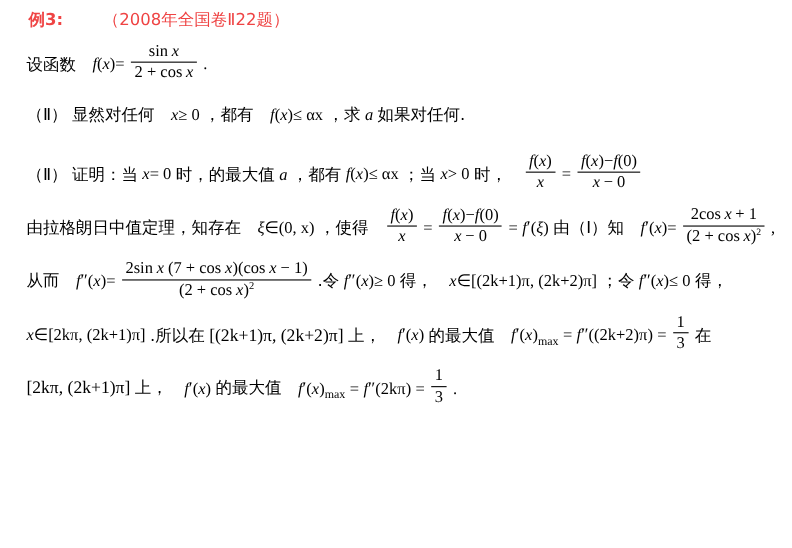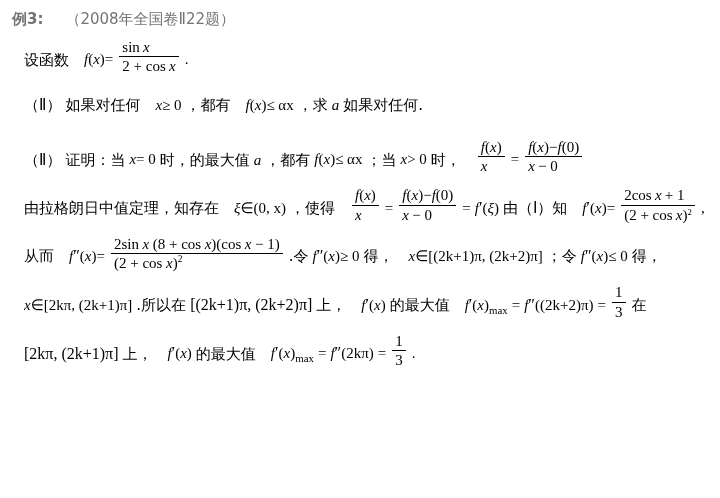--- a/index.html
+++ b/index.html
@@ -41,20 +41,21 @@
   .line {
     display: block;
     white-space: nowrap;
     line-height: 1.1;
   }
 
   
   .frac {
     display: inline-block;
     vertical-align: -0.55em;
+    text-align: center;
     font-size: 13px;
     margin: 0 2px;
   }
   .frac > .num {
     display: block;
     padding: 0 3px;
     border-bottom: 1px solid #000;
     line-height: 1.25;
   }
   .frac > .den {
@@ -62,21 +63,21 @@
     padding: 0 3px;
     line-height: 1.25;
   }
   .frac.big { font-size: 14px; }
 
   
   .sup { font-size: 0.68em; vertical-align: super; font-style: normal; }
   .sub { font-size: 0.68em; vertical-align: sub; font-style: normal; text-align: center; }
   .prime { font-style: normal; font-size: 1em; }
   .r-title { margin: 0 0 0 0; }
-  .red { color: #737373; }
+  .red { color: #ef4444; margin-left: 14px; }
   .indent2 { padding-left: 12px; }
   .spacer-md { height: 10px; }
   .spacer-lg { height: 14px; }
 
   .bold { font-weight: bold; }
   .nb { white-space: nowrap; }
   .gap { display: inline-block; width: 14px; }
   .gap-s { display: inline-block; width: 7px; }
 </style>
 </head>
@@ -105,21 +106,21 @@
     </span>
   </div>
 
   <div class="spacer-md"></div>
 
 
   <div class="spacer-md"></div>
 
   <div class="line indent2">
     <span class="cn">（Ⅱ）</span>
-    <span class="cn">如果对任何</span>
+    <span class="cn">显然对任何</span>
     <span class="gap-s"></span>
     <span class="nb"><span class="mi">x</span><span class="mo">≥ 0</span></span>
     <span class="cn">，都有</span>
     <span class="gap-s"></span>
     <span class="nb"><span class="mi">f</span><span class="mo">(</span><span class="mi">x</span><span class="mo">)</span><span class="mo">≤ αx</span></span>
     <span class="cn">，求</span>
     <span class="mi">a</span>
     <span class="cn">如果对任何.</span>
   </div>
 
@@ -187,21 +188,21 @@
   </div>
 
   <div class="spacer-md"></div>
 
   <div class="line indent2">
     <span class="cn">从而</span>
     <span class="gap-s"></span>
     <span class="nb">
       <span class="mi">f</span><span class="prime">″</span><span class="mo">(</span><span class="mi">x</span><span class="mo">)</span><span class="mo">=</span>
       <span class="frac big">
-        <span class="num"><span class="mo">2sin</span> <span class="mi">x</span> <span class="mo">(8 + cos</span> <span class="mi">x</span><span class="mo">)(cos</span> <span class="mi">x</span> <span class="mo">− 1)</span></span>
+        <span class="num"><span class="mo">2sin</span> <span class="mi">x</span> <span class="mo">(7 + cos</span> <span class="mi">x</span><span class="mo">)(cos</span> <span class="mi">x</span> <span class="mo">− 1)</span></span>
         <span class="den"><span class="mo">(</span><span class="mo">2 + cos</span> <span class="mi">x</span><span class="mo">)</span><span class="sup">2</span></span>
       </span>
     </span>
     <span class="cn">.令</span>
     <span class="nb"><span class="mi">f</span><span class="prime">″</span><span class="mo">(</span><span class="mi">x</span><span class="mo">)</span><span class="mo">≥ 0</span></span>
     <span class="cn">得，</span>
     <span class="gap-s"></span>
     <span class="nb"><span class="mi">x</span><span class="mo">∈</span><span class="mo">[(2k+1)π, (2k+2)π]</span></span>
     <span class="cn">；令</span>
     <span class="nb"><span class="mi">f</span><span class="prime">″</span><span class="mo">(</span><span class="mi">x</span><span class="mo">)</span><span class="mo">≤ 0</span></span>

